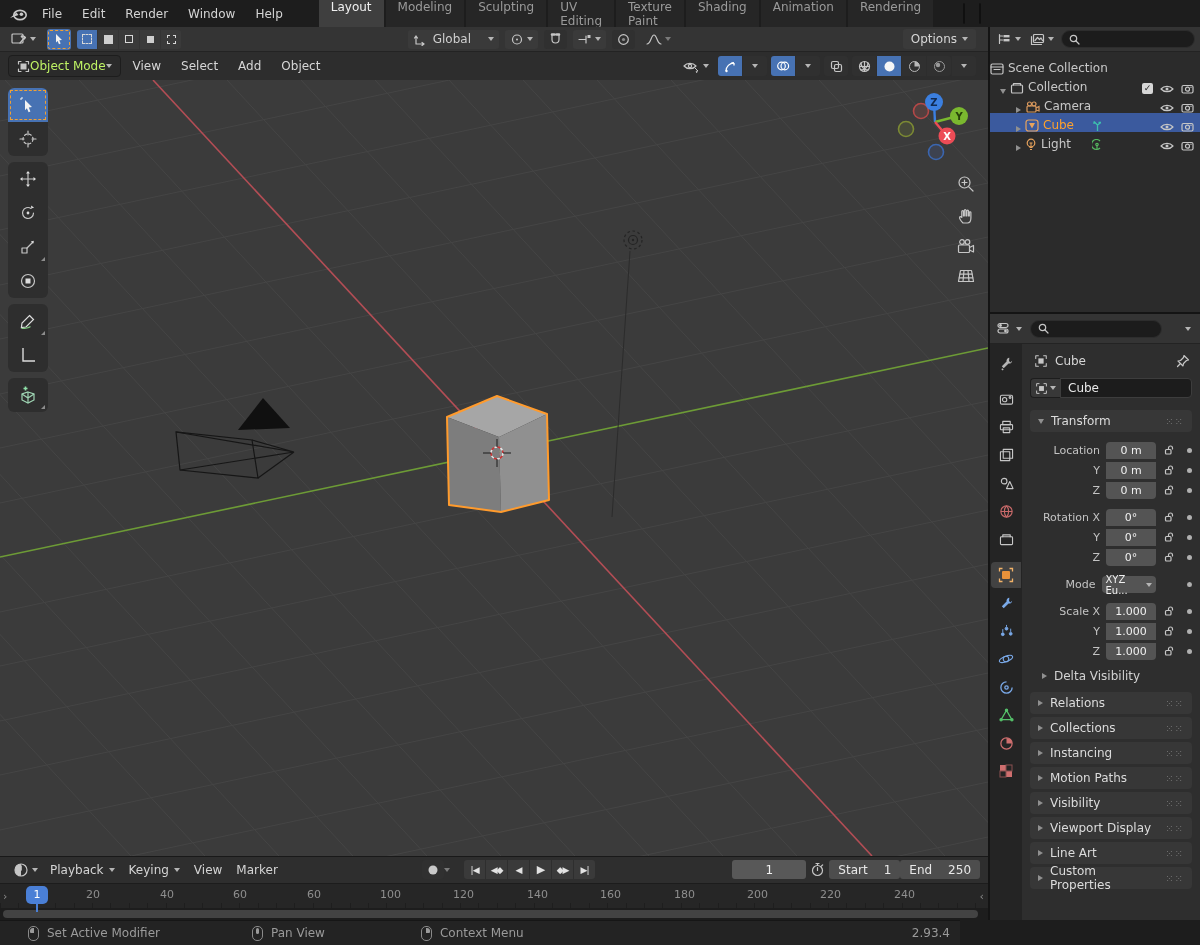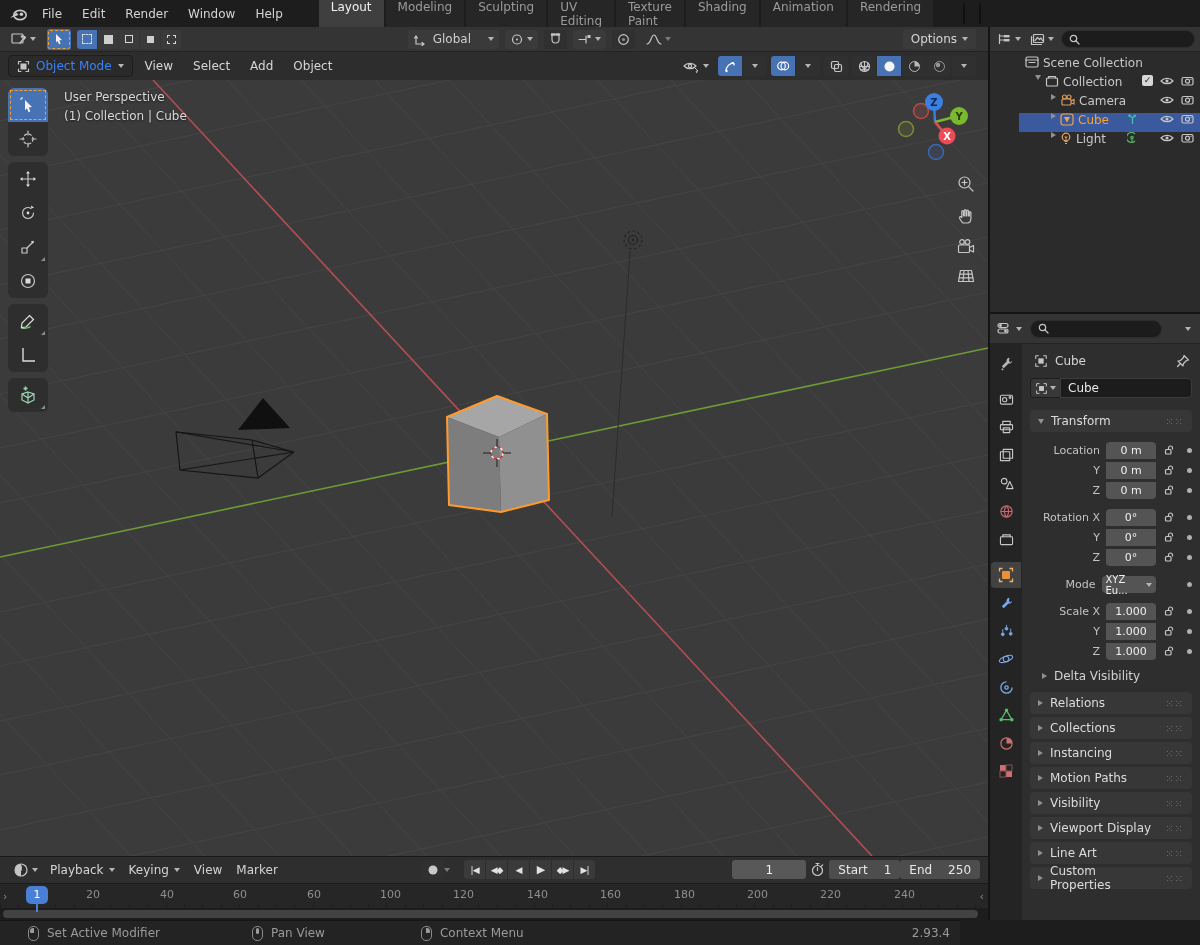--- a/index.html
+++ b/index.html
@@ -34,21 +34,21 @@
   .selmode .sm { width:20px; height:19px; background:#3a3a3a; display:flex; align-items:center; justify-content:center; }
   .selmode .sm:first-child { border-radius:3px 0 0 3px; background:#4772b3; }
   .selmode .sm:last-child { border-radius:0 3px 3px 0; }
   .dash-sq { width:10px; height:10px; border:1px dashed #d8d8d8; }
   .solid-sq { width:9px; height:9px; background:#cfcfcf; }
   .spacer { flex:1; }
   .options-btn { background:#3a3a3a; border-radius:3px; padding:3px 8px; display:flex; gap:5px; align-items:center; color:#d6d6d6; margin-right:6px; }
 
   
   .vp-header { height:28px; background:#2d2d2d; display:flex; align-items:center; padding:0 8px; gap:4px; flex:none; }
-  .mode-dd { display:flex; align-items:center; gap:6px; background:#2a2a2a; border:1px solid #1d1d1d; border-radius:4px; padding:3px 8px; color:#3b82f6; }
+  .mode-dd { display:flex; align-items:center; background:#2a2a2a; border:1px solid #1d1d1d; border-radius:4px; padding:3px 8px; color:#bef264; }
   .hmenu { padding:4px 8px; color:#d6d6d6; }
   .tglgrp { display:flex; gap:1px; }
   .tgl { width:24px; height:20px; background:#303030; display:flex; align-items:center; justify-content:center; }
   .tgl.first { border-radius:3px 0 0 3px; }
   .tgl.last { border-radius:0 3px 3px 0; }
   .tgl.on { background:#4772b3; }
 
   
   .viewport { flex:1; position:relative; background:#3b3b3b; overflow:hidden; }
   .vp-overlay-text { position:absolute; left:64px; top:8px; color:#d9d9d9; text-shadow:0 1px 2px rgba(0,0,0,.5); line-height:19px; }
@@ -81,21 +81,21 @@
   .playhead { position:absolute; left:26px; top:2px; width:22px; height:18px; background:#4a7fd6; border-radius:5px; color:#fff; display:flex; align-items:center; justify-content:center; font-size:11px; z-index:2; }
   .playhead::after { content:""; position:absolute; top:18px; left:10px; width:2px; height:8px; background:#4a7fd6; }
   .rul-arrow { position:absolute; color:#8b8b8b; font-size:11px; top:6px; }
   .tl-scroll { height:12px; background:#1d1d1d; position:relative; }
   .tl-thumb { position:absolute; left:3px; right:10px; top:2px; height:8px; background:#434343; border-radius:4px; }
 
   
   .ol-header { height:25px; background:#343434; border-bottom:1px solid #232323; display:flex; align-items:center; gap:5px; padding:0 5px; flex:none; }
   .search { background:#1c1c1c; border:1px solid #2d2d2d; border-radius:10px; height:18px; display:flex; align-items:center; padding:0 7px; gap:5px; flex:1; }
   .outliner { height:260px; background:#2b2b2b; padding-top:4px; flex:none; }
-  .ol-row { height:19px; display:flex; align-items:flex-start; gap:4px; padding-left:6px; position:relative; color:#c8c8c8;margin-left:29px; }
+  .ol-row { height:19px; display:flex; align-items:flex-end; gap:4px; position:relative; color:#c8c8c8; }
   .ol-row .rt { position:absolute; right:6px; display:flex; gap:7px; align-items:center; }
   .ol-row.selected { background:#3b5a9e; }
   .ol-row.selected .lbl { color:#ffa12c; }
   .tri-r { width:0;height:0;border-top:3.5px solid transparent;border-bottom:3.5px solid transparent;border-left:5px solid #909090; }
   .tri-d { width:0;height:0;border-left:3.5px solid transparent;border-right:3.5px solid transparent;border-top:5px solid #909090; }
   .indent1 { margin-left:10px; } .indent2 { margin-left:26px; }
   .chk { width:11px; height:11px; background:#d6d6d6; border-radius:2px; color:#222; font-size:9px; line-height:11px; text-align:center; font-weight:bold; }
 
   
   .props { flex:1; display:flex; flex-direction:column; background:#2e2e2e; border-top:2px solid #141414; min-height:0; }
@@ -376,24 +376,20 @@
             <polygon points="499,357 547,334 549,420 501,432" fill="#909090"></polygon>
             <polygon points="497,316 547,334 549,420 501,432 449,425 447,337" fill="none" stroke="#ff9b2d" stroke-width="2" stroke-linejoin="round"></polygon>
           </g>
           <g>
             <circle cx="497" cy="373" r="6" fill="none" stroke="#e3e3e3" stroke-width="1.6" stroke-dasharray="3.1 3.1"></circle>
             <circle cx="497" cy="373" r="6" fill="none" stroke="#cc3333" stroke-width="1.6" stroke-dasharray="3.1 3.1" stroke-dashoffset="3.1"></circle>
             <path d="M497 359 v8 M497 379 v8 M483 373 h8 M503 373 h8" stroke="#1c1c1c" stroke-width="1"></path>
           </g>
         </svg>
 
-        <div class="vp-overlay-text">
-          <div>User Perspective</div>
-          <div>(1) Collection | Cube</div>
-        </div>
 
         <div class="vtoolbar">
           <div class="vtgroup">
             <span class="vtool active">
               <svg width="18" height="18" viewBox="0 0 18 18">
                   <path d="M2 2h4 M2 2v4" stroke="#f2f2f2" stroke-dasharray="2 2" fill="none"></path>
                   <path d="M6 4 L13 11 L9.8 11.4 L11.4 15.4 L9.6 16.2 L7.9 12.2 L6 14.2 Z" fill="#f2f2f2"></path>
                 </svg>
             </span>
             <span class="vtool">

